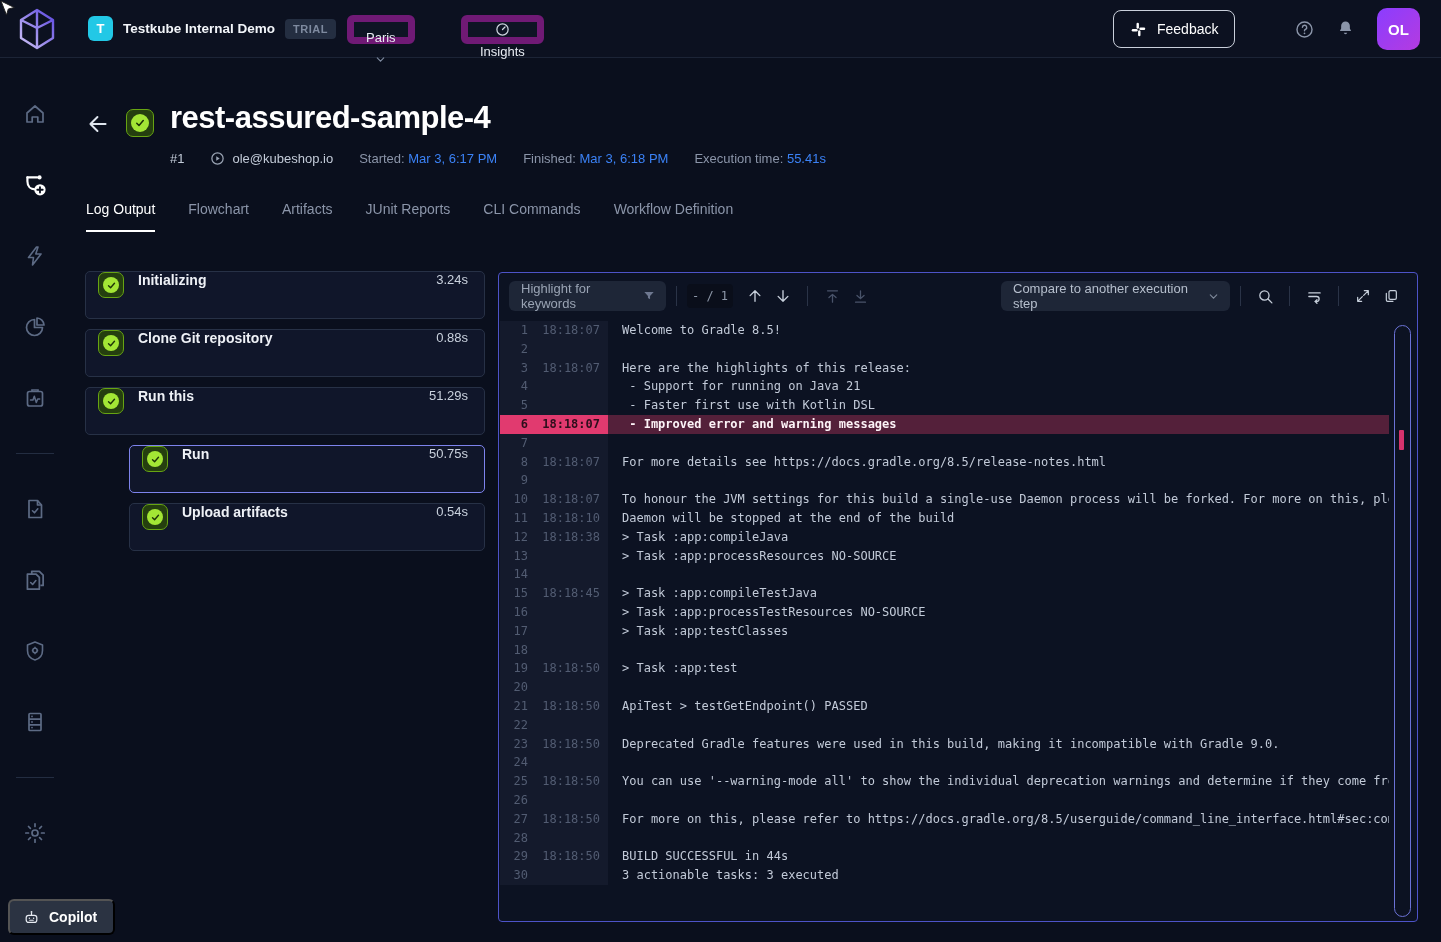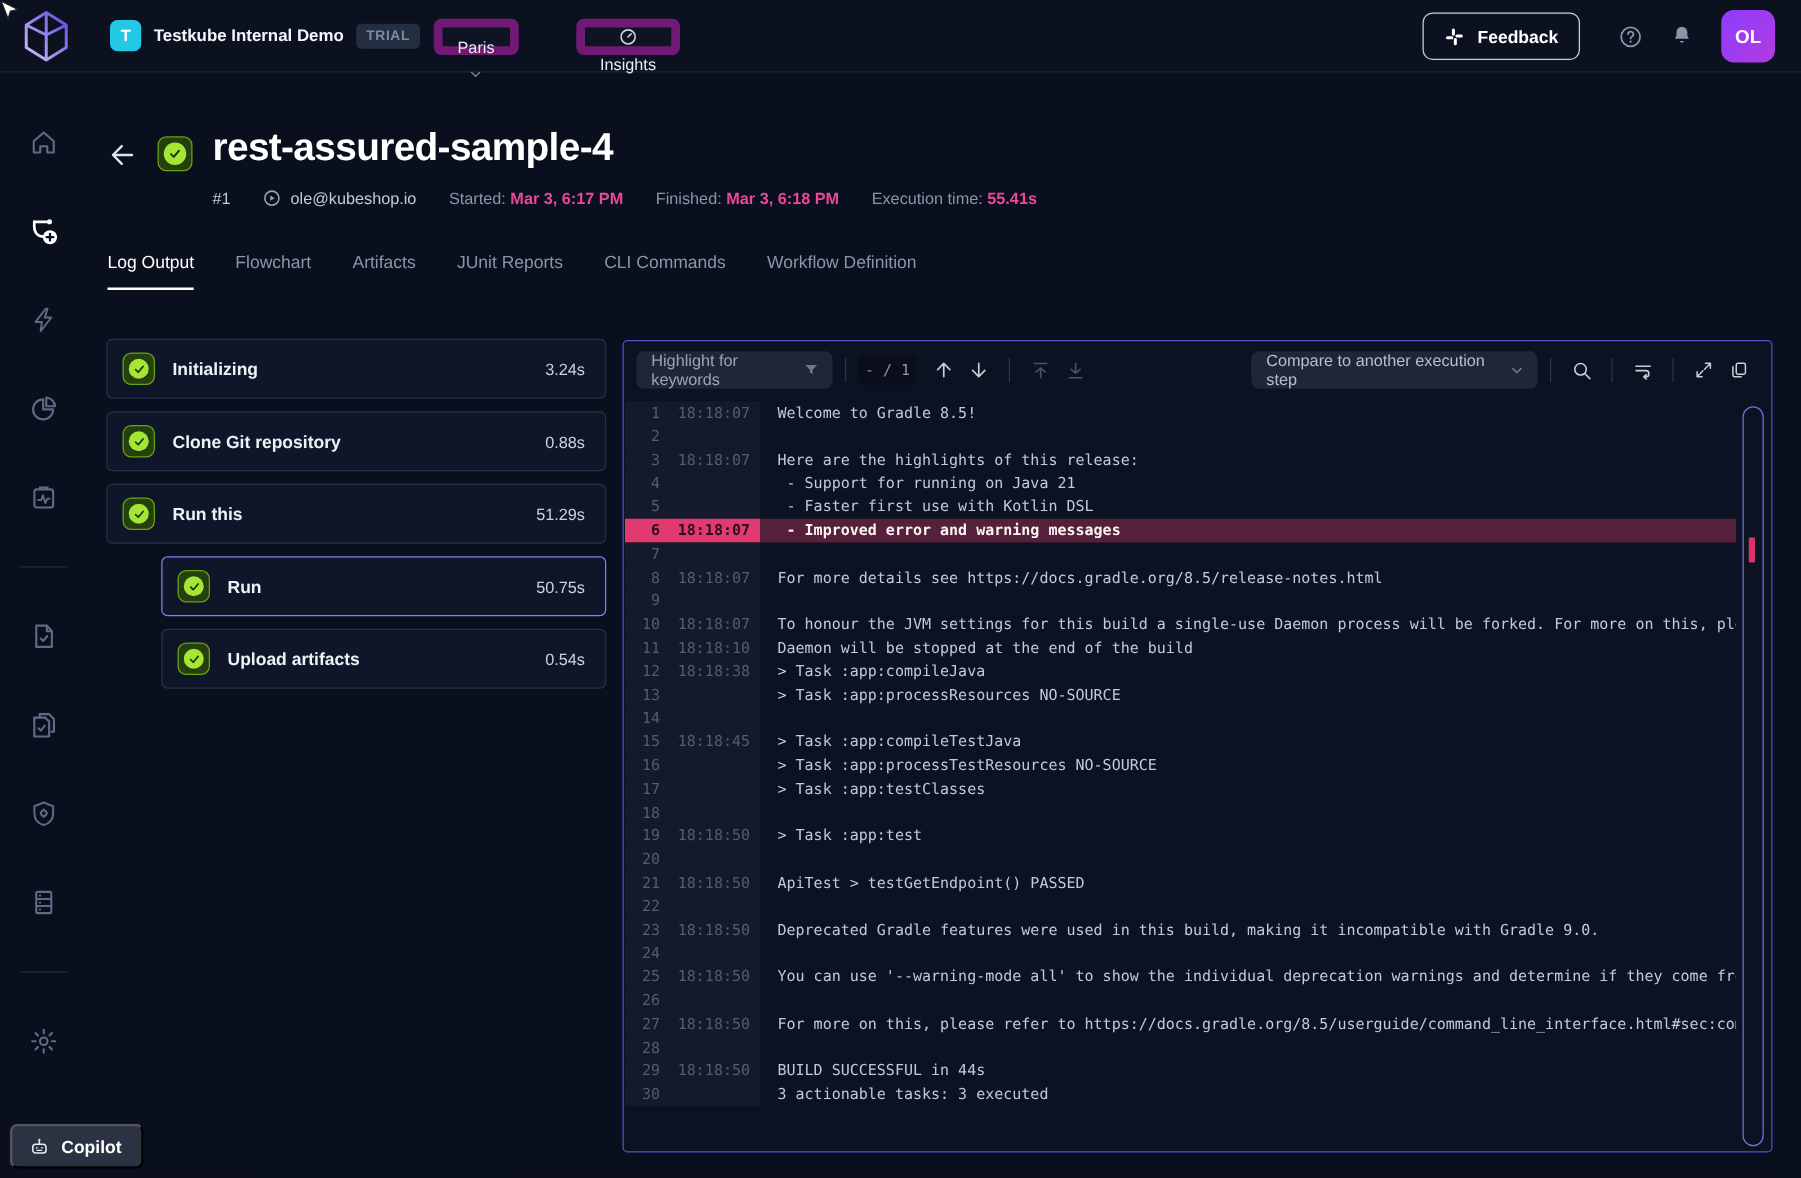--- a/index.html
+++ b/index.html
@@ -17,23 +17,23 @@
     display:flex; align-items:center; justify-content:center; font-size:13px; font-weight:700; color:#fff; }
   .org-name { font-size:13.5px; font-weight:700; color:#f2f5f9; }
   .trial-badge { background:#242e41; color:#7e8a9f; font-size:11px; font-weight:700;
     letter-spacing:.5px; padding:4px 8px; border-radius:4px; }
   .env-btn, .insights-btn { position:absolute; top:15px; height:29px; display:flex; align-items:center;
     gap:8px; padding:0 12px; border:7px solid #701a75; border-radius:6px; background:#0e1424;
     font-size:13px; color:#e8ecf3; cursor:pointer;flex-direction:column; }
   .env-btn { left:347px; }
   .insights-btn { left:461px; gap:7px; }
   .env-dot { width:8px; height:8px; border-radius:50%; background:#a3e635; }
-  .feedback-btn { position:absolute; left:1138px; top:10px; height:38px; display:flex; align-items:center;
+  .feedback-btn { position:absolute; left:1113px; top:10px; height:38px; display:flex; align-items:center;
     gap:10px; padding:0 16px; border:1px solid #c9cfda; border-radius:8px; background:transparent;
-    font-size:14px; font-weight:700; color:#fff; cursor:pointer; }
+    font-size:14px; font-weight:400; color:#fff; cursor:pointer; }
   .help-icon { position:absolute; left:1295px; top:20px; color:#8b95a9; }
   .bell-icon { position:absolute; left:1336px; top:19px; color:#8b95a9; }
   .user-avatar { position:absolute; left:1377px; top:8px; width:43px; height:42px; border-radius:10px;
     background:linear-gradient(135deg,#8b3dff 0%,#b43be0 100%); display:flex; align-items:center;
     justify-content:center; font-size:15px; font-weight:700; color:#fff; cursor:pointer; }
   .cursor-glyph { position:absolute; left:0; top:0; z-index:50; }
 
   
   .sidebar { position:absolute; left:0; top:58px; width:70px; height:884px; background:#0a0f1d;
     display:flex; flex-direction:column; align-items:center; padding-top:36px; }
@@ -47,34 +47,34 @@
   .check-badge { border-radius:7px; background:#253f0f; border:1.5px solid #67a412;
     display:flex; align-items:center; justify-content:center; }
   .check-circle { border-radius:50%; background:#a3e635; display:flex; align-items:center; justify-content:center; }
   .title-badge { position:absolute; left:126px; top:109px; width:28px; height:28px; }
   .title-badge .check-circle { width:18px; height:18px; }
   .page-title { position:absolute; left:170px; top:100px; font-size:31px; font-weight:800;
     letter-spacing:-0.5px; color:#ffffff; }
   .meta-row { position:absolute; left:170px; top:151px; display:flex; align-items:center;
     font-size:13px; color:#8b95a9; }
   .meta-row .sep { width:18px; }
-  .meta-strong { color:#ec4899; font-weight:700; }
+  .meta-strong { color:#3b82f6; font-weight:400; }
   .meta-plain { color:#c3cbd8; }
   .meta-user { display:flex; align-items:center; gap:7px; color:#c3cbd8; }
 
   
   .tabs { position:absolute; left:86px; top:201px; display:flex; gap:33px; }
   .tab { font-size:14px; font-weight:400; color:#8b95a9; padding-bottom:13px; cursor:pointer;
     border-bottom:2px solid transparent; }
   .tab.active { color:#ffffff; border-bottom-color:#ffffff; }
 
   
   .steps { position:absolute; left:85px; top:271px; width:400px; }
   .step-card { height:48px; background:#10162a; border:1px solid #273146; border-radius:5px;
-    display:flex; align-items:center; padding:0 16px 0 12px; margin-bottom:10px; cursor:pointer; }
+    display:flex; align-items:flex-start; padding:0 16px 0 12px; margin-bottom:10px; cursor:pointer; }
   .step-card.nested { margin-left:44px; }
   .step-card.selected { border-color:#7d83ec; }
   .step-card .check-badge { width:26px; height:26px; }
   .step-card .check-circle { width:16px; height:16px; }
   .step-label { flex:1; margin-left:14px; font-size:14px; font-weight:600; color:#eef1f6; }
   .step-time { font-size:13px; color:#c9d1dd; }
 
   
   .log-panel { position:absolute; left:498px; top:272px; width:920px; height:650px;
     background:#0c1222; border:1px solid #4d53c8; border-radius:4px; }

